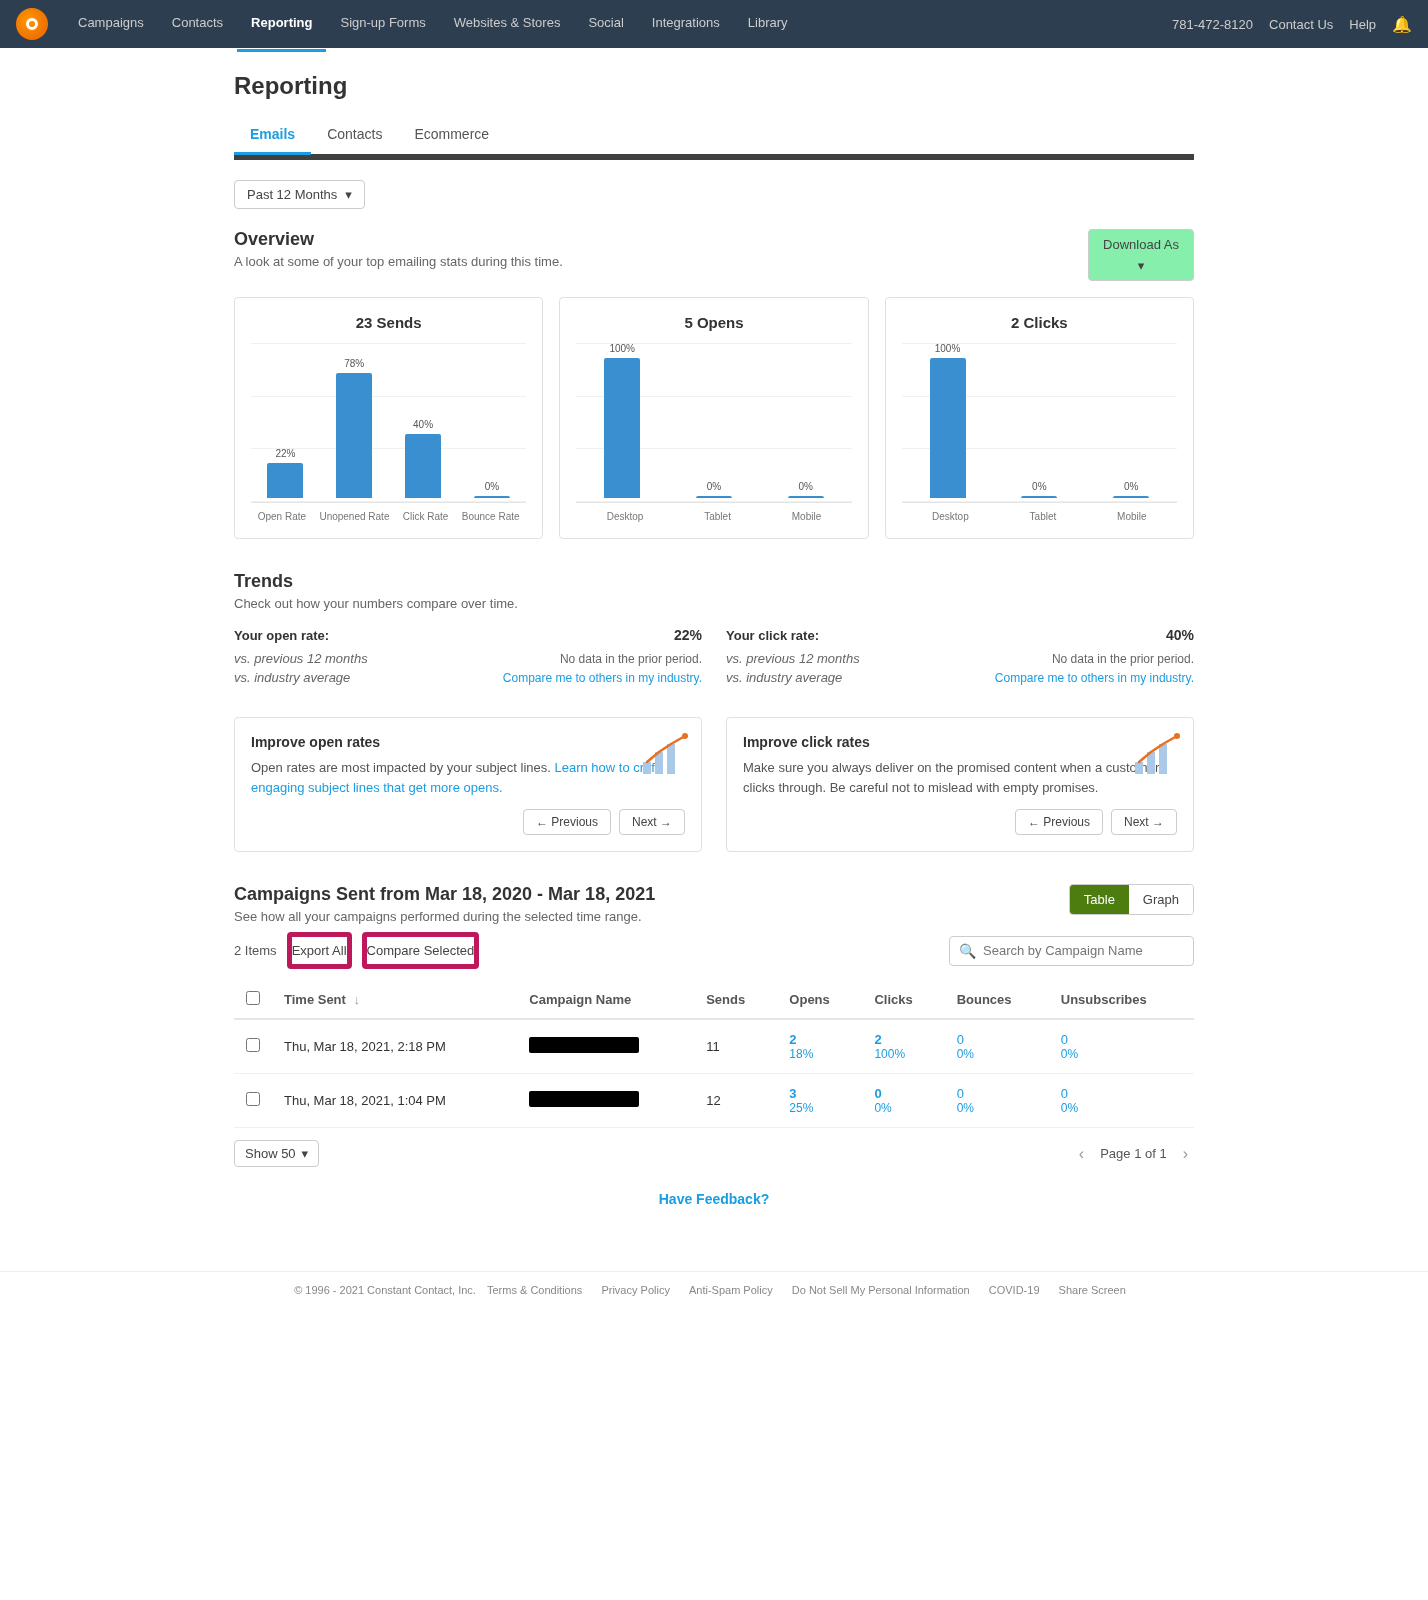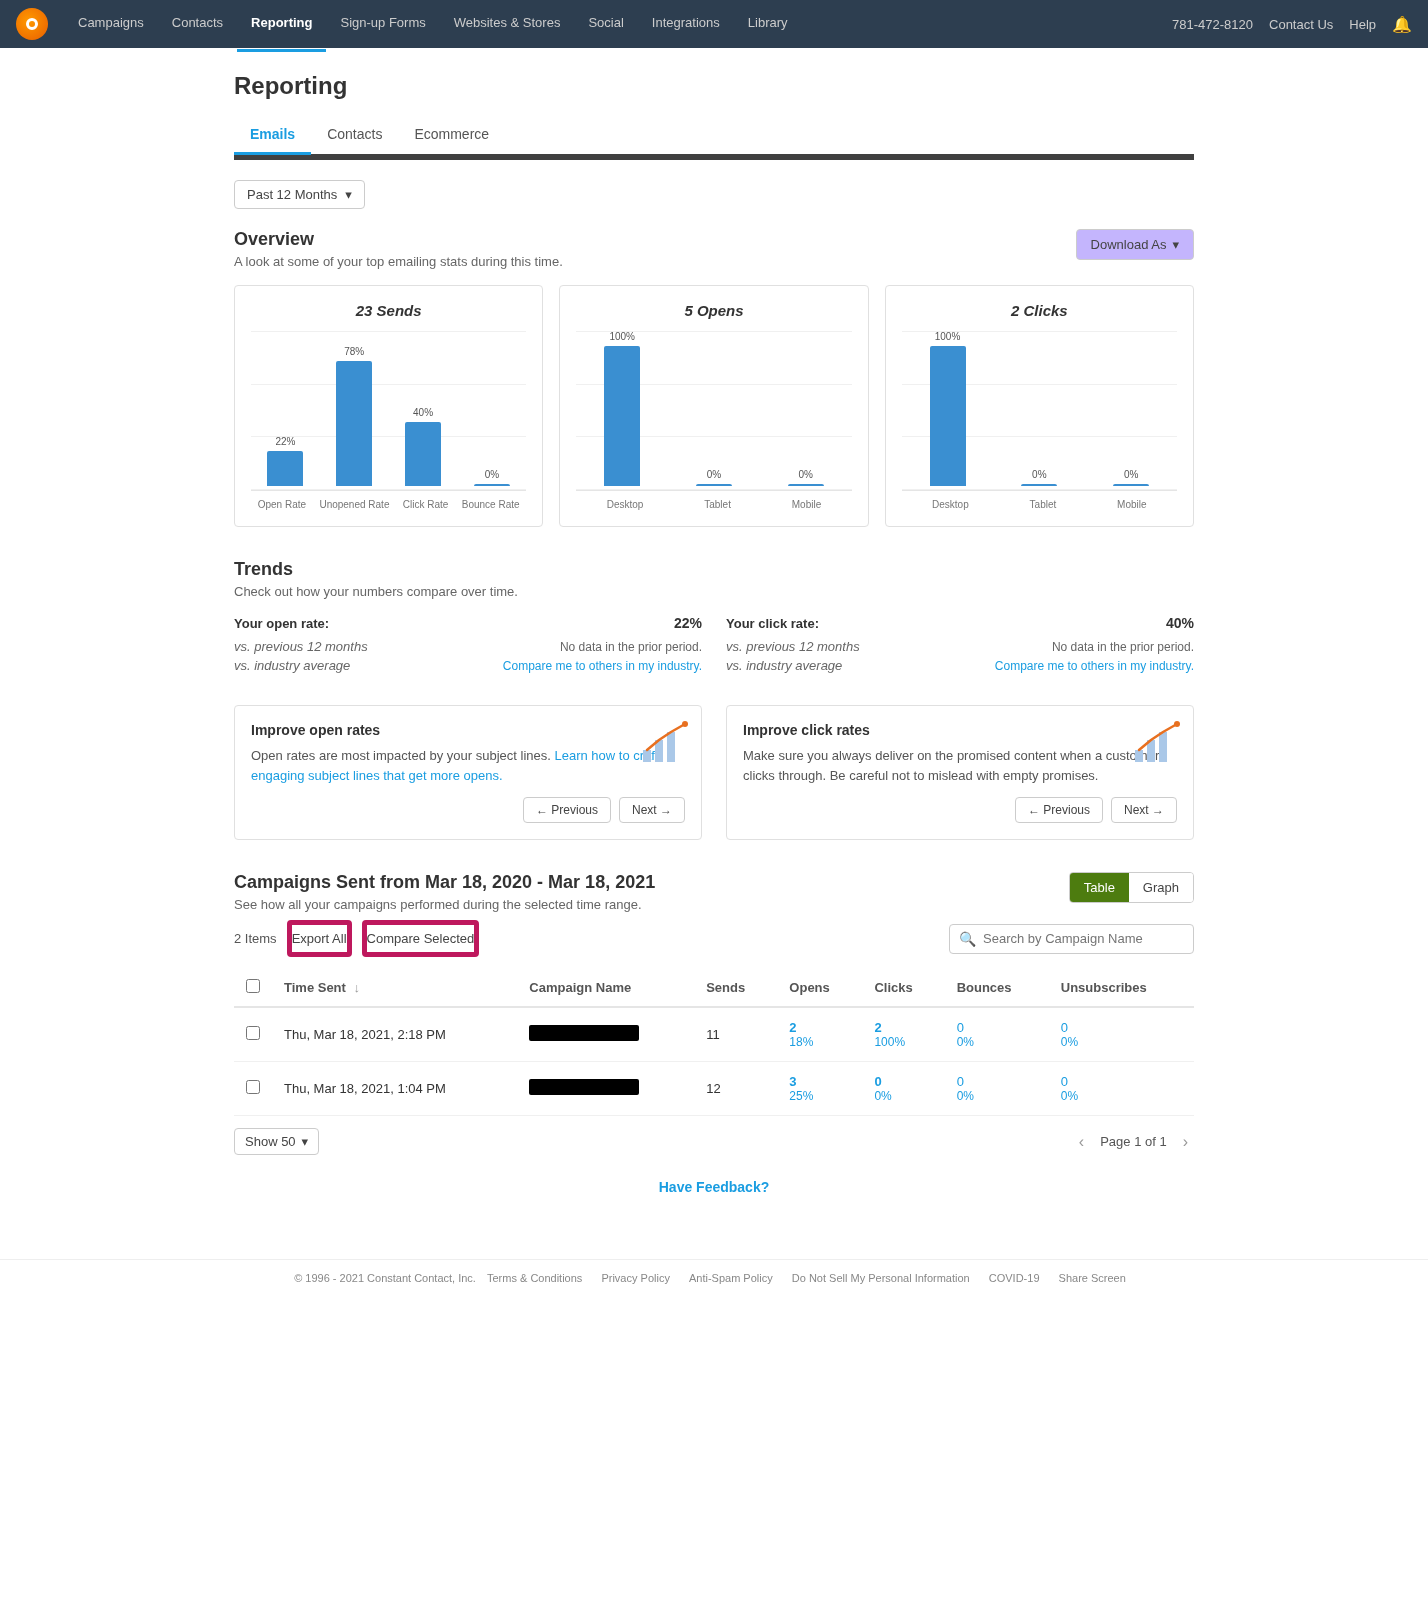--- a/index.html
+++ b/index.html
@@ -105,22 +105,23 @@
     .section-subtitle { font-size: 13px; color: #666; margin-top: 4px; }
 
     .download-btn {
       display: inline-flex;
       gap: 6px;
       border: 1px solid #ccc;
       border-radius: 4px;
       padding: 7px 14px;
       cursor: pointer;
       font-size: 13px;
-      background: #c4b5fd;
+      background: #86efac;
       color: #444;
+      flex-direction: column;
     }
 
     
     .charts-row {
       display: grid;
       grid-template-columns: 1fr 1fr 1fr;
       gap: 16px;
       margin-bottom: 32px;
     }
     .chart-card {
@@ -128,21 +129,20 @@
       border-radius: 4px;
       padding: 16px;
       background: #fff;
     }
     .chart-title {
       text-align: center;
       font-size: 15px;
       font-weight: bold;
       color: #333;
       margin-bottom: 12px;
-      font-style: italic;
     }
     .chart-area {
       height: 160px;
       display: flex;
       align-items: flex-end;
       justify-content: space-around;
       border-bottom: 1px solid #e5e5e5;
       position: relative;
       padding-bottom: 4px;
     }

